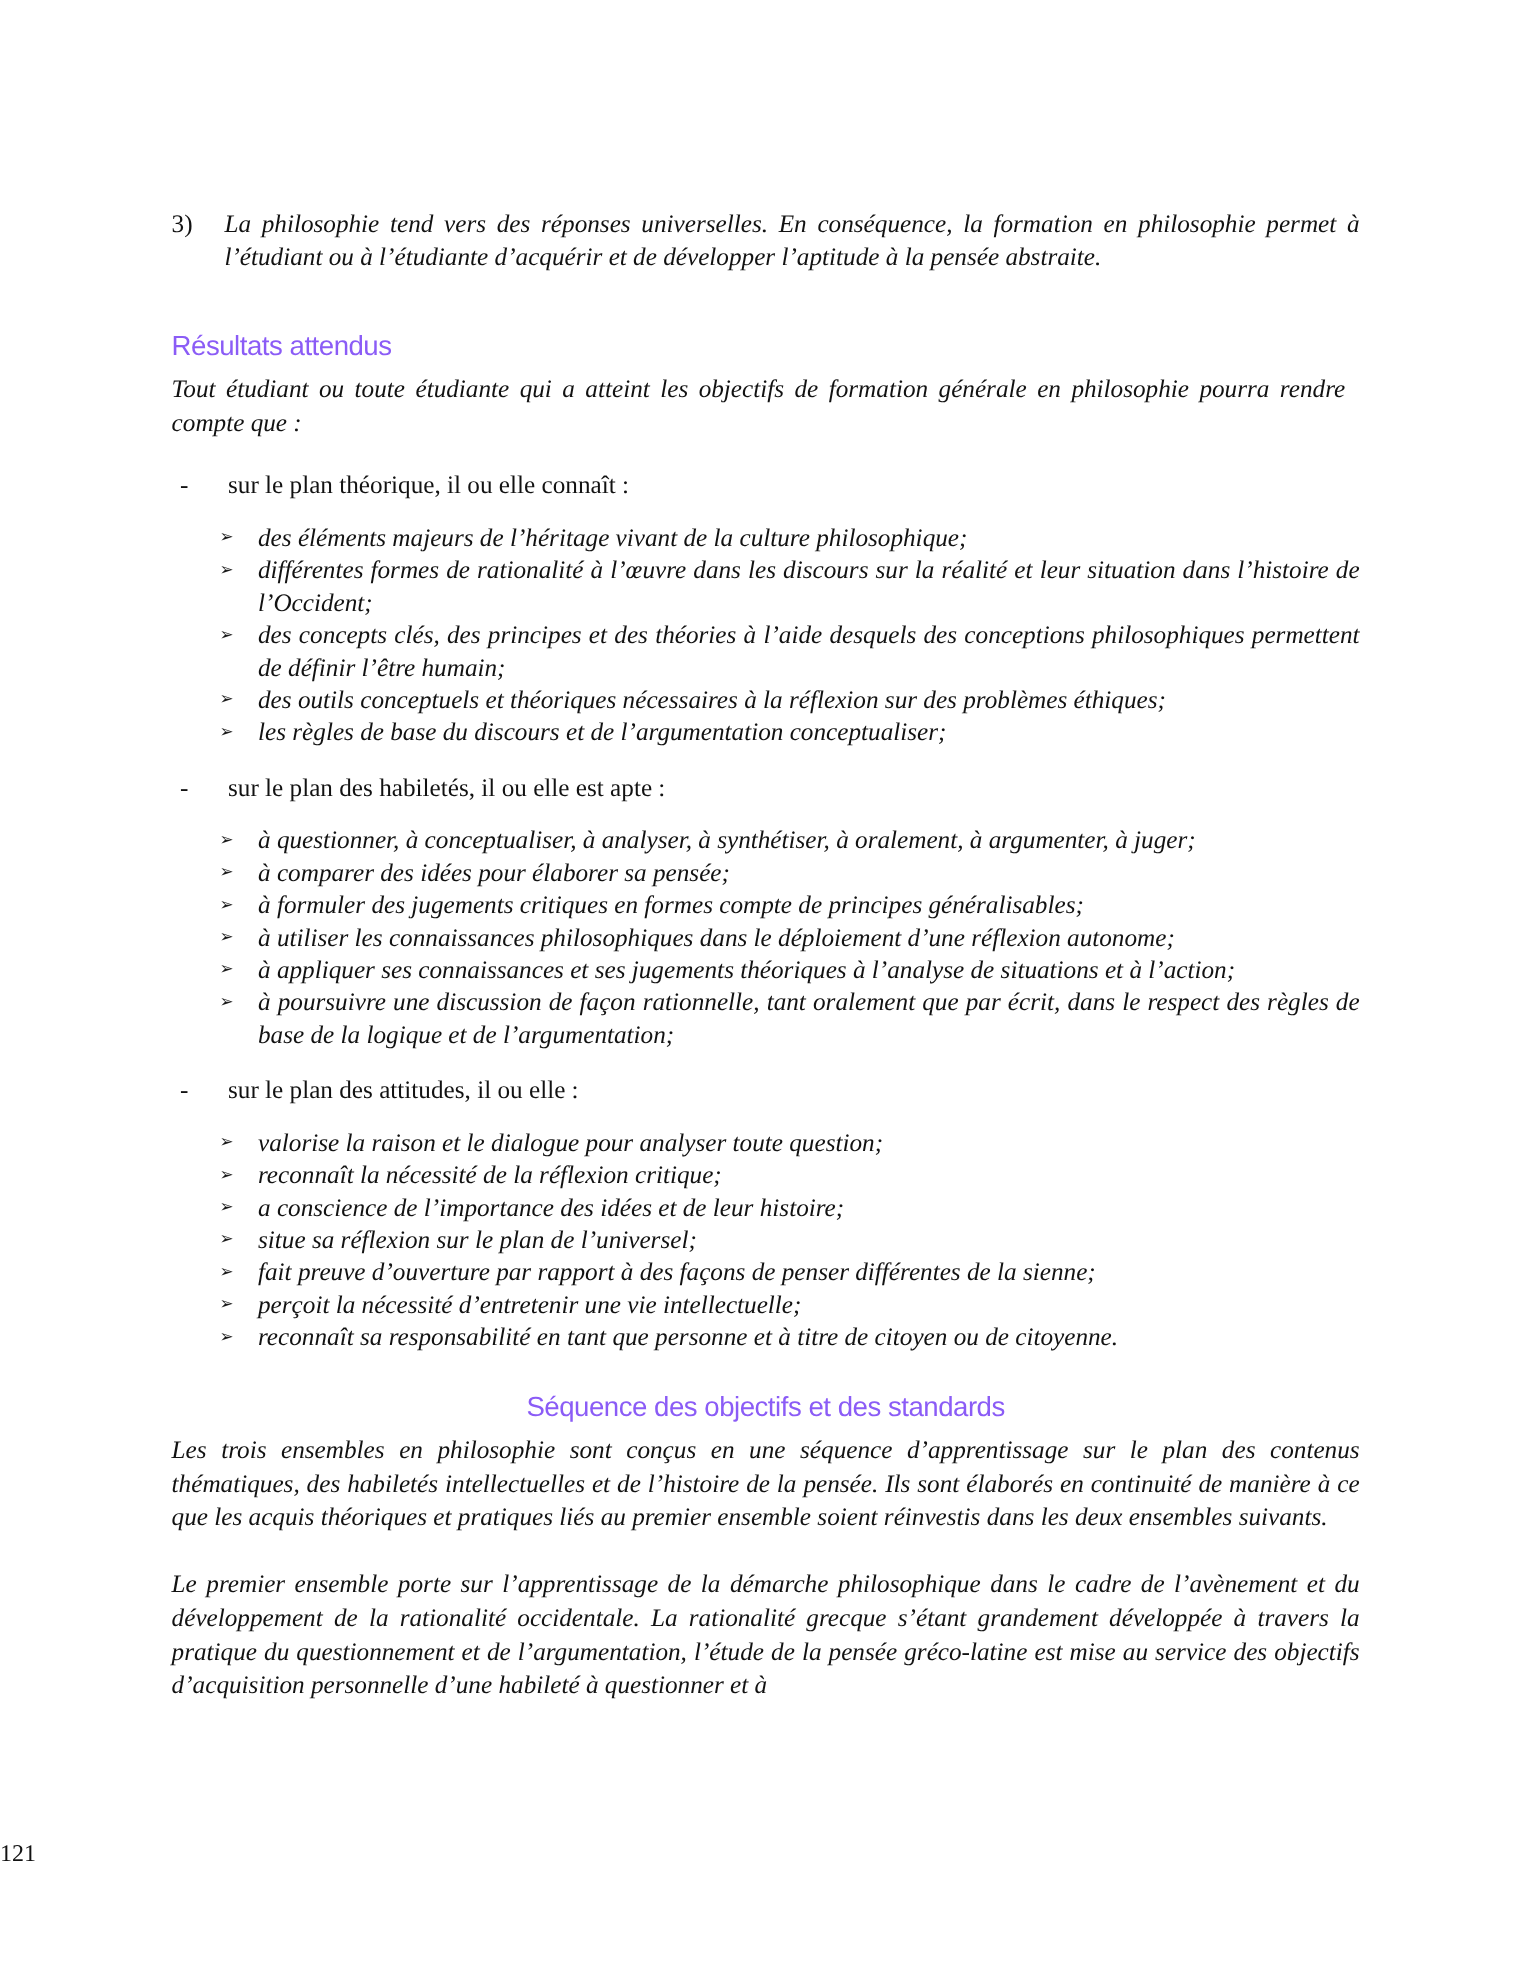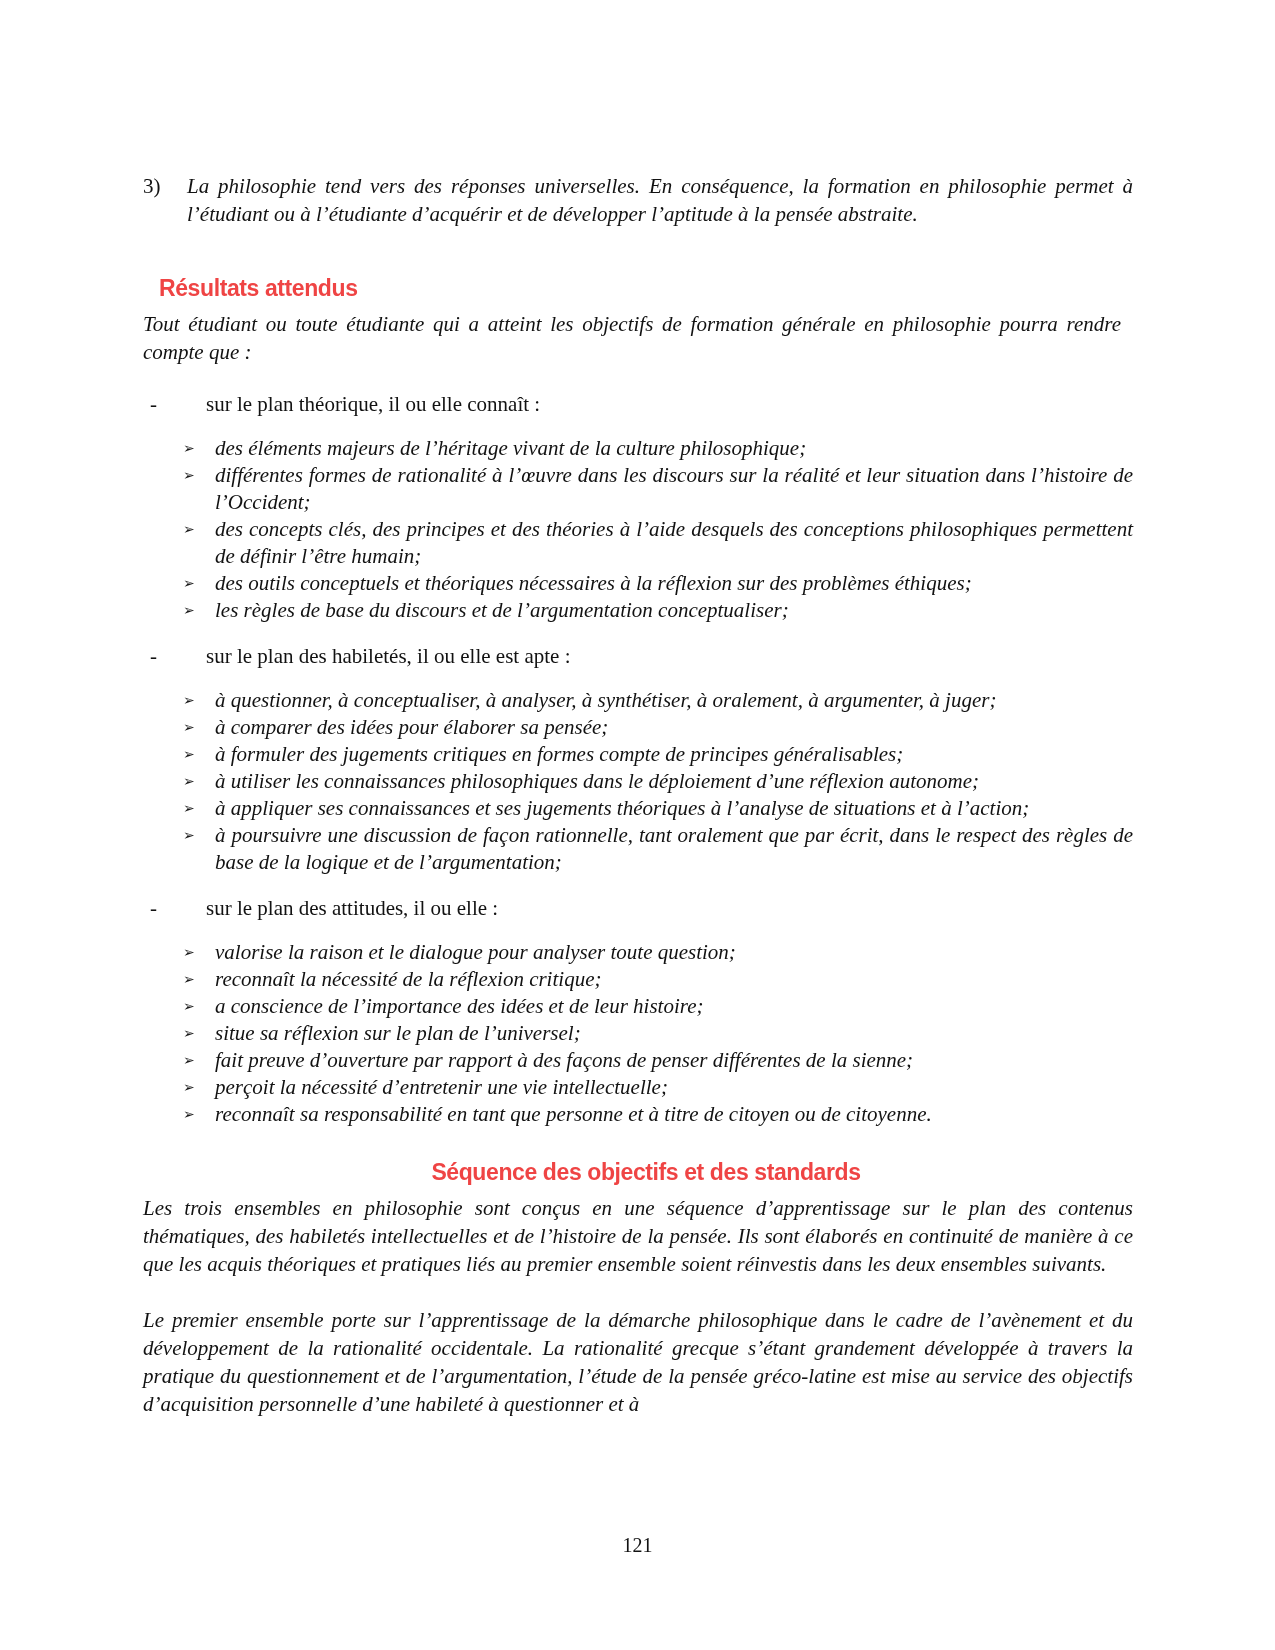--- a/index.html
+++ b/index.html
@@ -28,43 +28,43 @@
   }
   .numbered-item .marker-cell {
     width: 44px;
     flex: 0 0 44px;
   }
   .numbered-item .item-text { flex: 1; }
 
   
   .doc-heading {
     font-family: "Liberation Sans", sans-serif;
-    font-weight: 700;
+    font-weight: 400;
     font-size: 23px;
     line-height: 28px;
     letter-spacing: -0.4px;
-    margin: 0 0 8px 16px;
-    color: #ef4444;
+    margin: 0 0 8px 0;
+    color: #8b5cf6;
   }
   .intro-para {
     margin: 0 12px 24px 0;
   }
 
   
   .group-lead {
     display: flex;
     margin: 0 0 17px 0;
   }
   .group-lead .dash-cell {
     flex: 0 0 47px;
     width: 47px;
     box-sizing: border-box;
     padding-left: 7px;
   }
-  .group-lead .lead-text { flex: 1; margin-left: 16px; }
+  .group-lead .lead-text { flex: 1; }
 
   
   ul.bullets {
     list-style: none;
     margin: 0 0 18px 0;
     padding: 0;
   }
   ul.bullets li {
     display: flex;
     line-height: 27px;
@@ -83,21 +83,21 @@
 
   .sequence-heading { margin-top: 30px; text-align: center; }
   .seq-para-1 { margin: 0 0 28px 0; }
   .seq-para-2 { margin: 0; }
 
   .page-number {
     position: absolute;
     top: 1533px;
     left: 0;
     right: 0;
-    text-align: center;
+    text-align: left;
     font-size: 20px;
     line-height: 24px;
   }
 </style>
 </head>
 <body>
 
 <div class="page">
 
   <div class="numbered-item">

